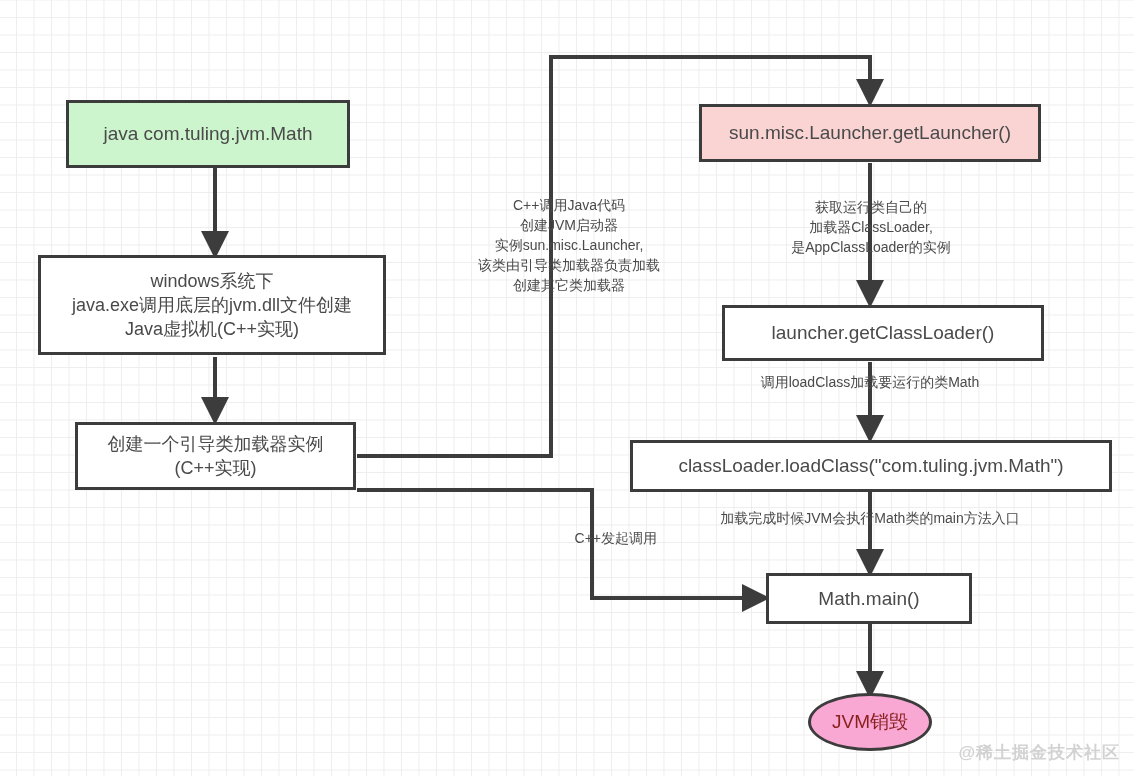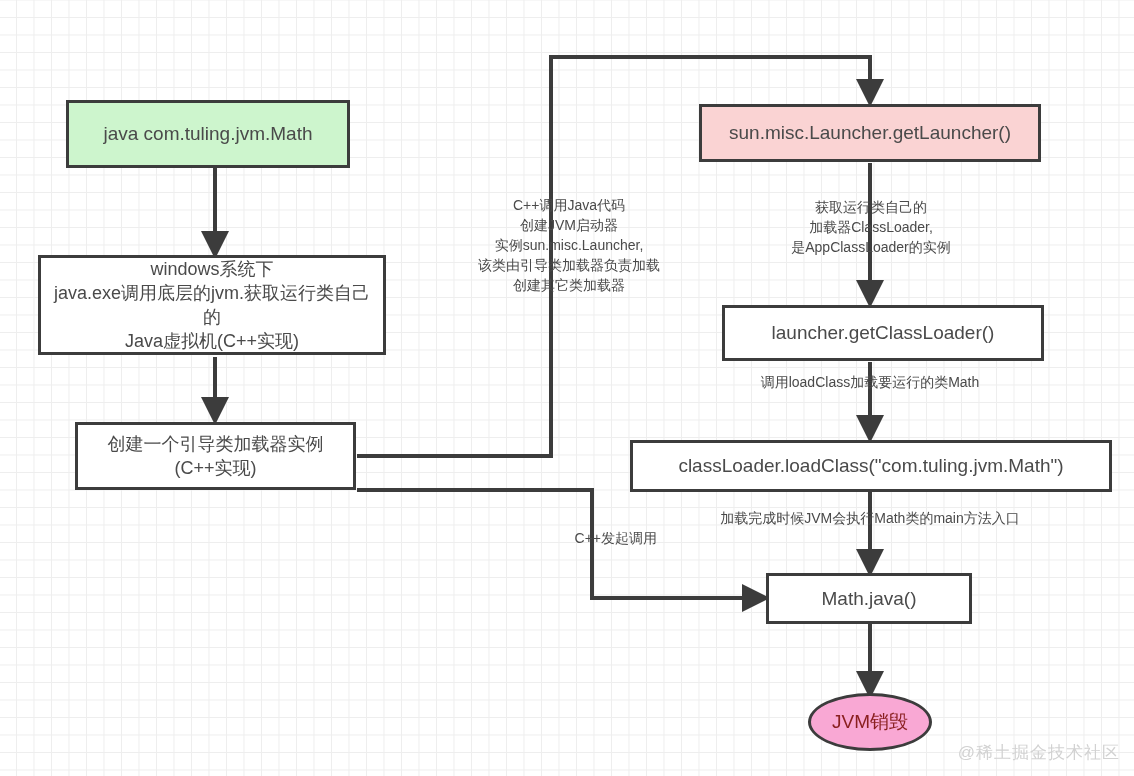--- a/index.html
+++ b/index.html
@@ -75,20 +75,21 @@
     pointer-events: none;
   }
   .edge-label.left-align { text-align: right; }
   #watermark {
     position: absolute;
     right: 14px;
     bottom: 12px;
     color: #d2d2d2;
     font-size: 17px;
     letter-spacing: 1px;
+    font-weight: bold;
   }
 </style>
 </head>
 <body>
 
 <div id="canvas">
 
   <div id="grid"></div>
 
   <svg id="wires" viewBox="0 0 1134 776" width="1134" height="776">
@@ -113,33 +114,33 @@
 
       <path d="M 870 492 L 870 570" marker-end="url(#arrow)"></path>
 
       <path d="M 870 624 L 870 692" marker-end="url(#arrow)"></path>
     </g>
   </svg>
 
   <div class="node green" style="left:66px; top:100px; width:284px; height:68px;">java com.tuling.jvm.Math</div>
 
   <div class="node" style="left:38px; top:255px; width:348px; height:100px; font-size:18px;">windows系统下
-java.exe调用底层的jvm.获取运行类自己的
+java.exe调用底层的jvm.dll文件创建
 Java虚拟机(C++实现)</div>
 
   <div class="node" style="left:75px; top:422px; width:281px; height:68px; font-size:18px;">创建一个引导类加载器实例
 (C++实现)</div>
 
   <div class="node pink" style="left:699px; top:104px; width:342px; height:58px;">sun.misc.Launcher.getLauncher()</div>
 
   <div class="node" style="left:722px; top:305px; width:322px; height:56px;">launcher.getClassLoader()</div>
 
   <div class="node" style="left:630px; top:440px; width:482px; height:52px;">classLoader.loadClass("com.tuling.jvm.Math")</div>
 
-  <div class="node" style="left:766px; top:573px; width:206px; height:51px;">Math.java()</div>
+  <div class="node" style="left:766px; top:573px; width:206px; height:51px;">Math.main()</div>
 
   <div class="node ellipse" style="left:808px; top:693px; width:124px; height:58px;">JVM销毁</div>
 
   <div class="edge-label" style="left:445px; top:196px; width:248px;">C++调用Java代码
 创建JVM启动器
 实例sun.misc.Launcher,
 该类由引导类加载器负责加载
 创建其它类加载器</div>
 
   <div class="edge-label" style="left:740px; top:198px; width:262px;">获取运行类自己的

